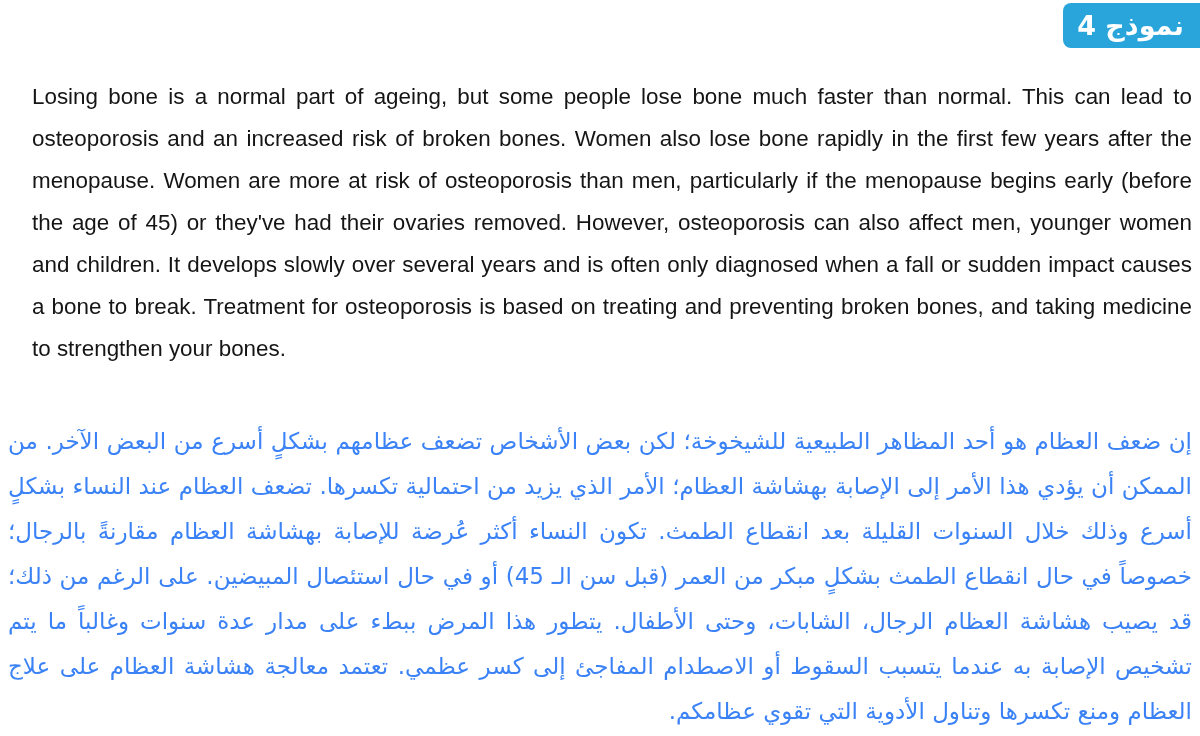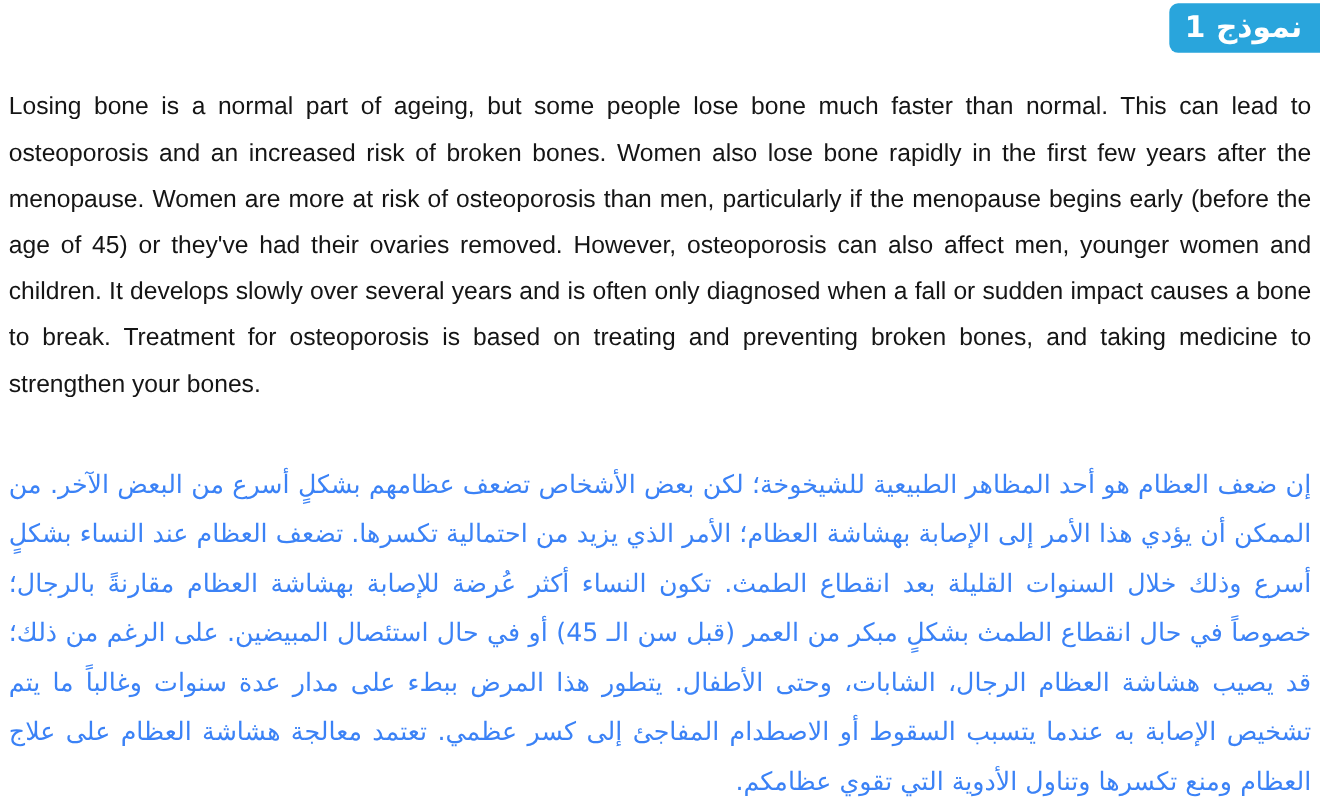--- a/index.html
+++ b/index.html
@@ -67,20 +67,21 @@
     line-height: 42px;
     text-align: justify;
     text-justify: inter-word;
     color: #151515;
     direction: ltr;
     font-family: "Liberation Sans", "DejaVu Sans", sans-serif;
     -webkit-font-smoothing: antialiased;
   }
   .para-en > span {
     display: block;
+    margin-left: 24px;
   }
 
   
   .para-ar {
     position: absolute;
     top: 419px;
     left: 8px;
     width: 1184px;
     font-size: 23px;
     line-height: 45px;
@@ -95,21 +96,21 @@
     display: block;
   }
 </style>
 </head>
 <body>
 
 <div class="page">
 
   <div class="badge-row">
     <div class="badge">
-      <span class="badge-label">نموذج 1</span>
+      <span class="badge-label">نموذج 4</span>
     </div>
   </div>
 
   <div class="para-en">
     <span>Losing bone is a normal part of ageing, but some people lose bone much faster than normal. This can lead to osteoporosis and an increased risk of broken bones. Women also lose bone rapidly in the first few years after the menopause. Women are more at risk of osteoporosis than men, particularly if the menopause begins early (before the age of 45) or they've had their ovaries removed. However, osteoporosis can also affect men, younger women and children. It develops slowly over several years and is often only diagnosed when a fall or sudden impact causes a bone to break. Treatment for osteoporosis is based on treating and preventing broken bones, and taking medicine to strengthen your bones.</span>
   </div>
 
   <div class="para-ar">
     <span>إن ضعف العظام هو أحد المظاهر الطبيعية للشيخوخة؛ لكن بعض الأشخاص تضعف عظامهم بشكلٍ أسرع من البعض الآخر. من الممكن أن يؤدي هذا الأمر إلى الإصابة بهشاشة العظام؛ الأمر الذي يزيد من احتمالية تكسرها. تضعف العظام عند النساء بشكلٍ أسرع وذلك خلال السنوات القليلة بعد انقطاع الطمث. تكون النساء أكثر عُرضة للإصابة بهشاشة العظام مقارنةً بالرجال؛ خصوصاً في حال انقطاع الطمث بشكلٍ مبكر من العمر (قبل سن الـ 45) أو في حال استئصال المبيضين. على الرغم من ذلك؛ قد يصيب هشاشة العظام الرجال، الشابات، وحتى الأطفال. يتطور هذا المرض ببطء على مدار عدة سنوات وغالباً ما يتم تشخيص الإصابة به عندما يتسبب السقوط أو الاصطدام المفاجئ إلى كسر عظمي. تعتمد معالجة هشاشة العظام على علاج العظام ومنع تكسرها وتناول الأدوية التي تقوي عظامكم.</span>
   </div>

